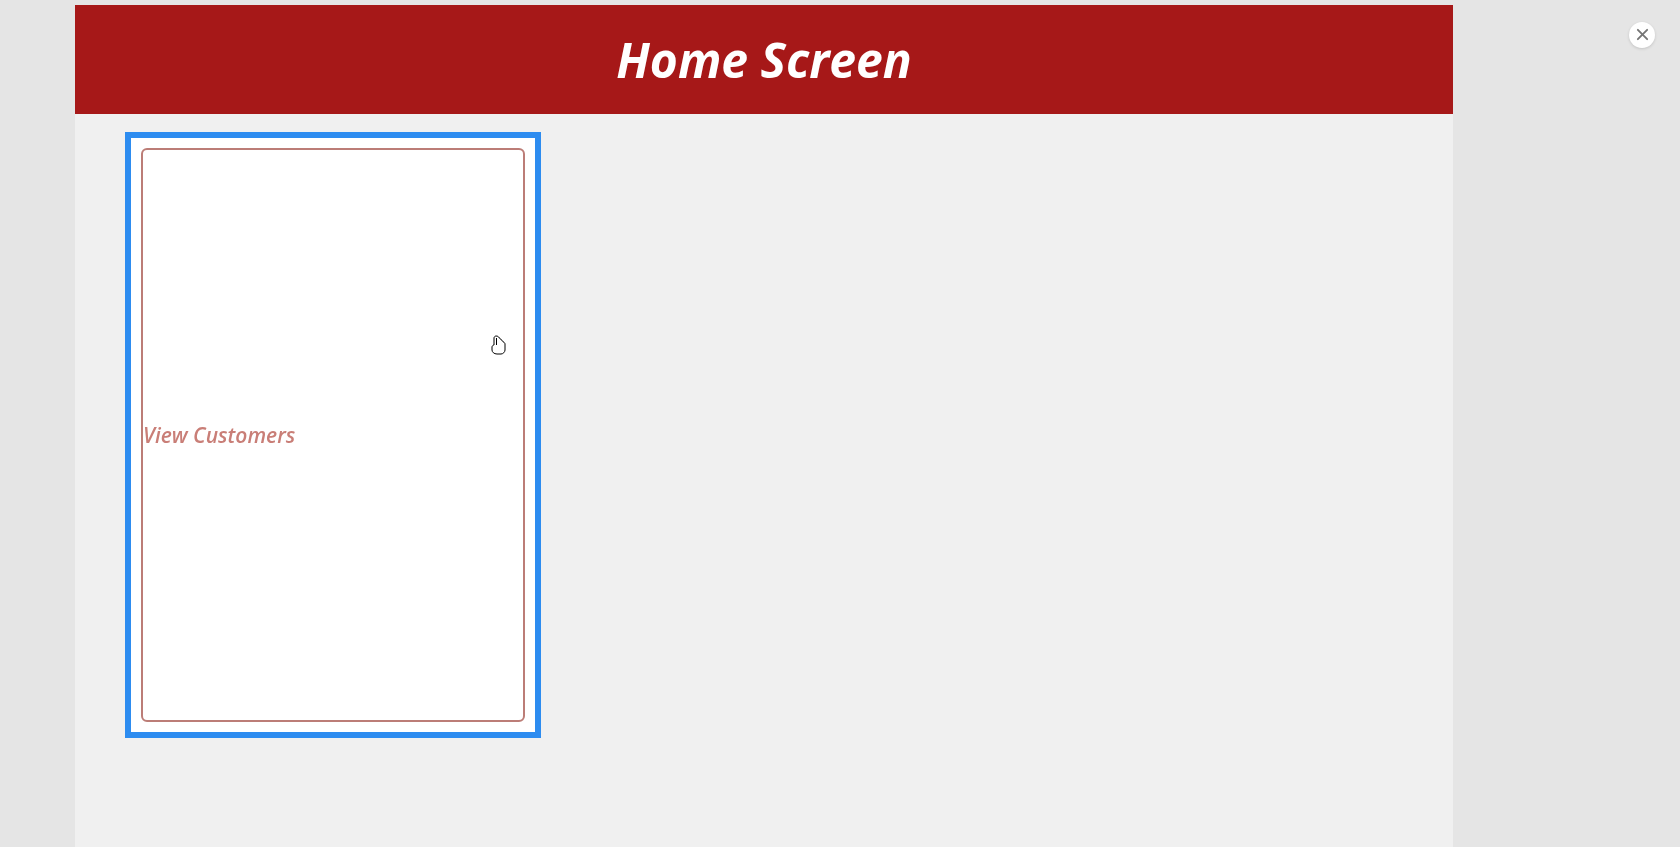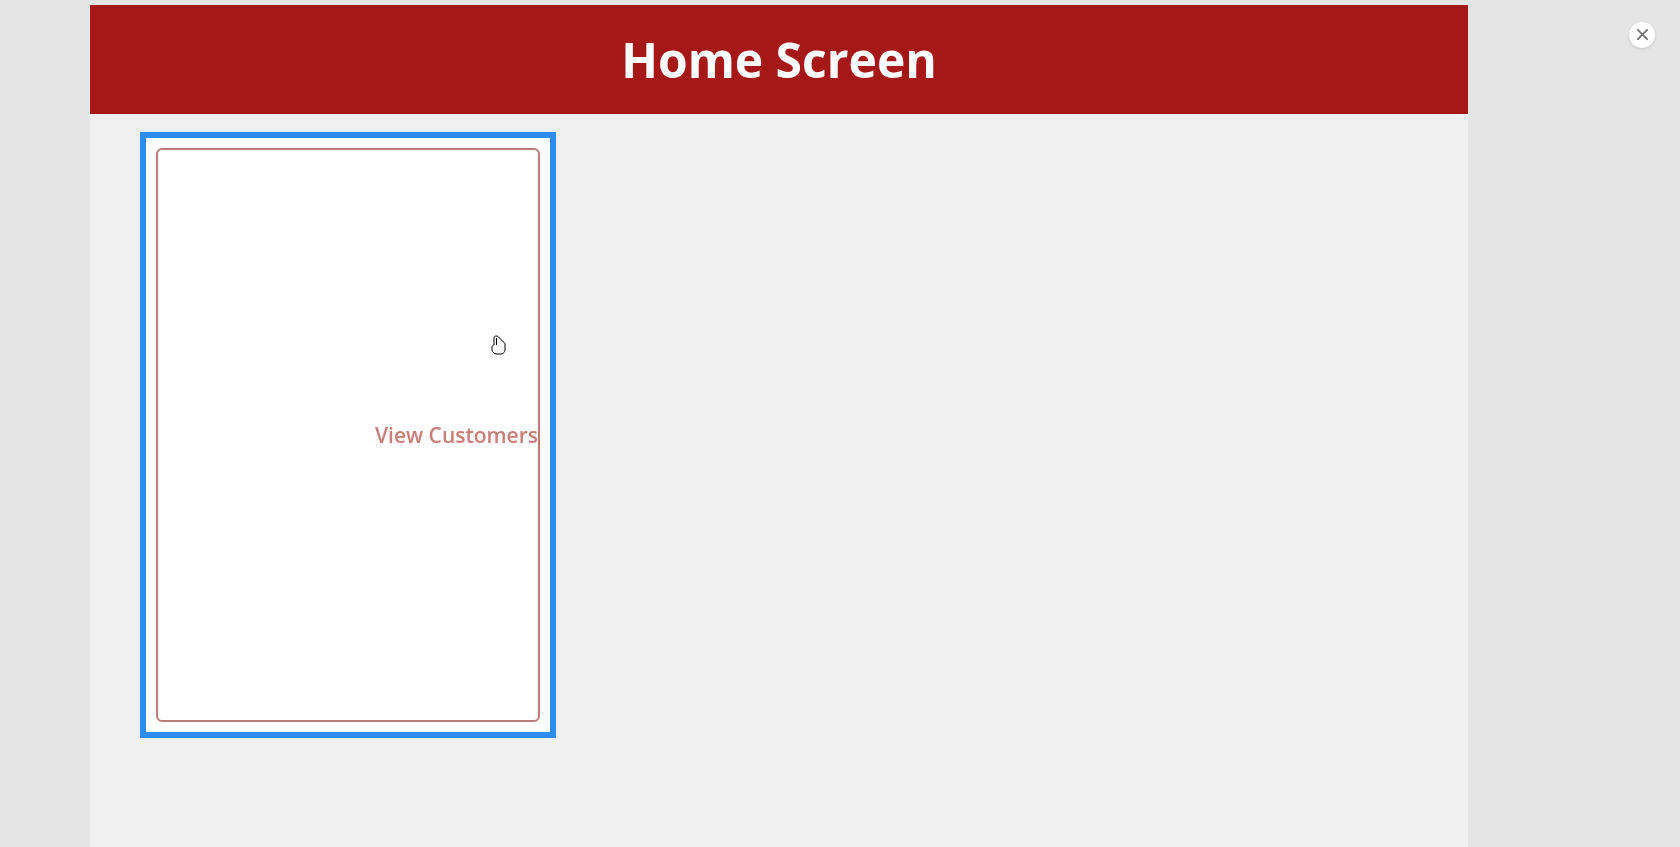--- a/index.html
+++ b/index.html
@@ -10,25 +10,26 @@
     body {
       font-family: 'Open Sans', 'Segoe UI', Arial, sans-serif;
       background-color: #e5e5e5;
       width: 1680px;
       height: 847px;
       position: relative;
       overflow: hidden;
     }
     .main-container {
       position: absolute;
-      left: 90px;
+      left: 75px;
       top: 5px;
       width: 1378px;
       height: 842px;
       background-color: #f0f0f0;
+      font-style: italic;
     }
     .header-bar {
       width: 100%;
       height: 109px;
       background-color: #a61818;
       display: flex;
       align-items: center;
       justify-content: center;
     }
     .header-title {
@@ -48,21 +49,21 @@
       cursor: pointer;
       display: flex;
       flex-direction: column;
     }
     .card-inner {
       flex: 1;
       border: 2px solid #bc7d77;
       border-radius: 6px;
       display: flex;
       align-items: center;
-      justify-content: flex-end;
+      justify-content: flex-start;
     }
     .card-label {
       color: #c97e77;
       font-size: 21px;
       font-weight: 600;
     }
     .close-btn {
       position: absolute;
       right: 25px;
       top: 22px;

